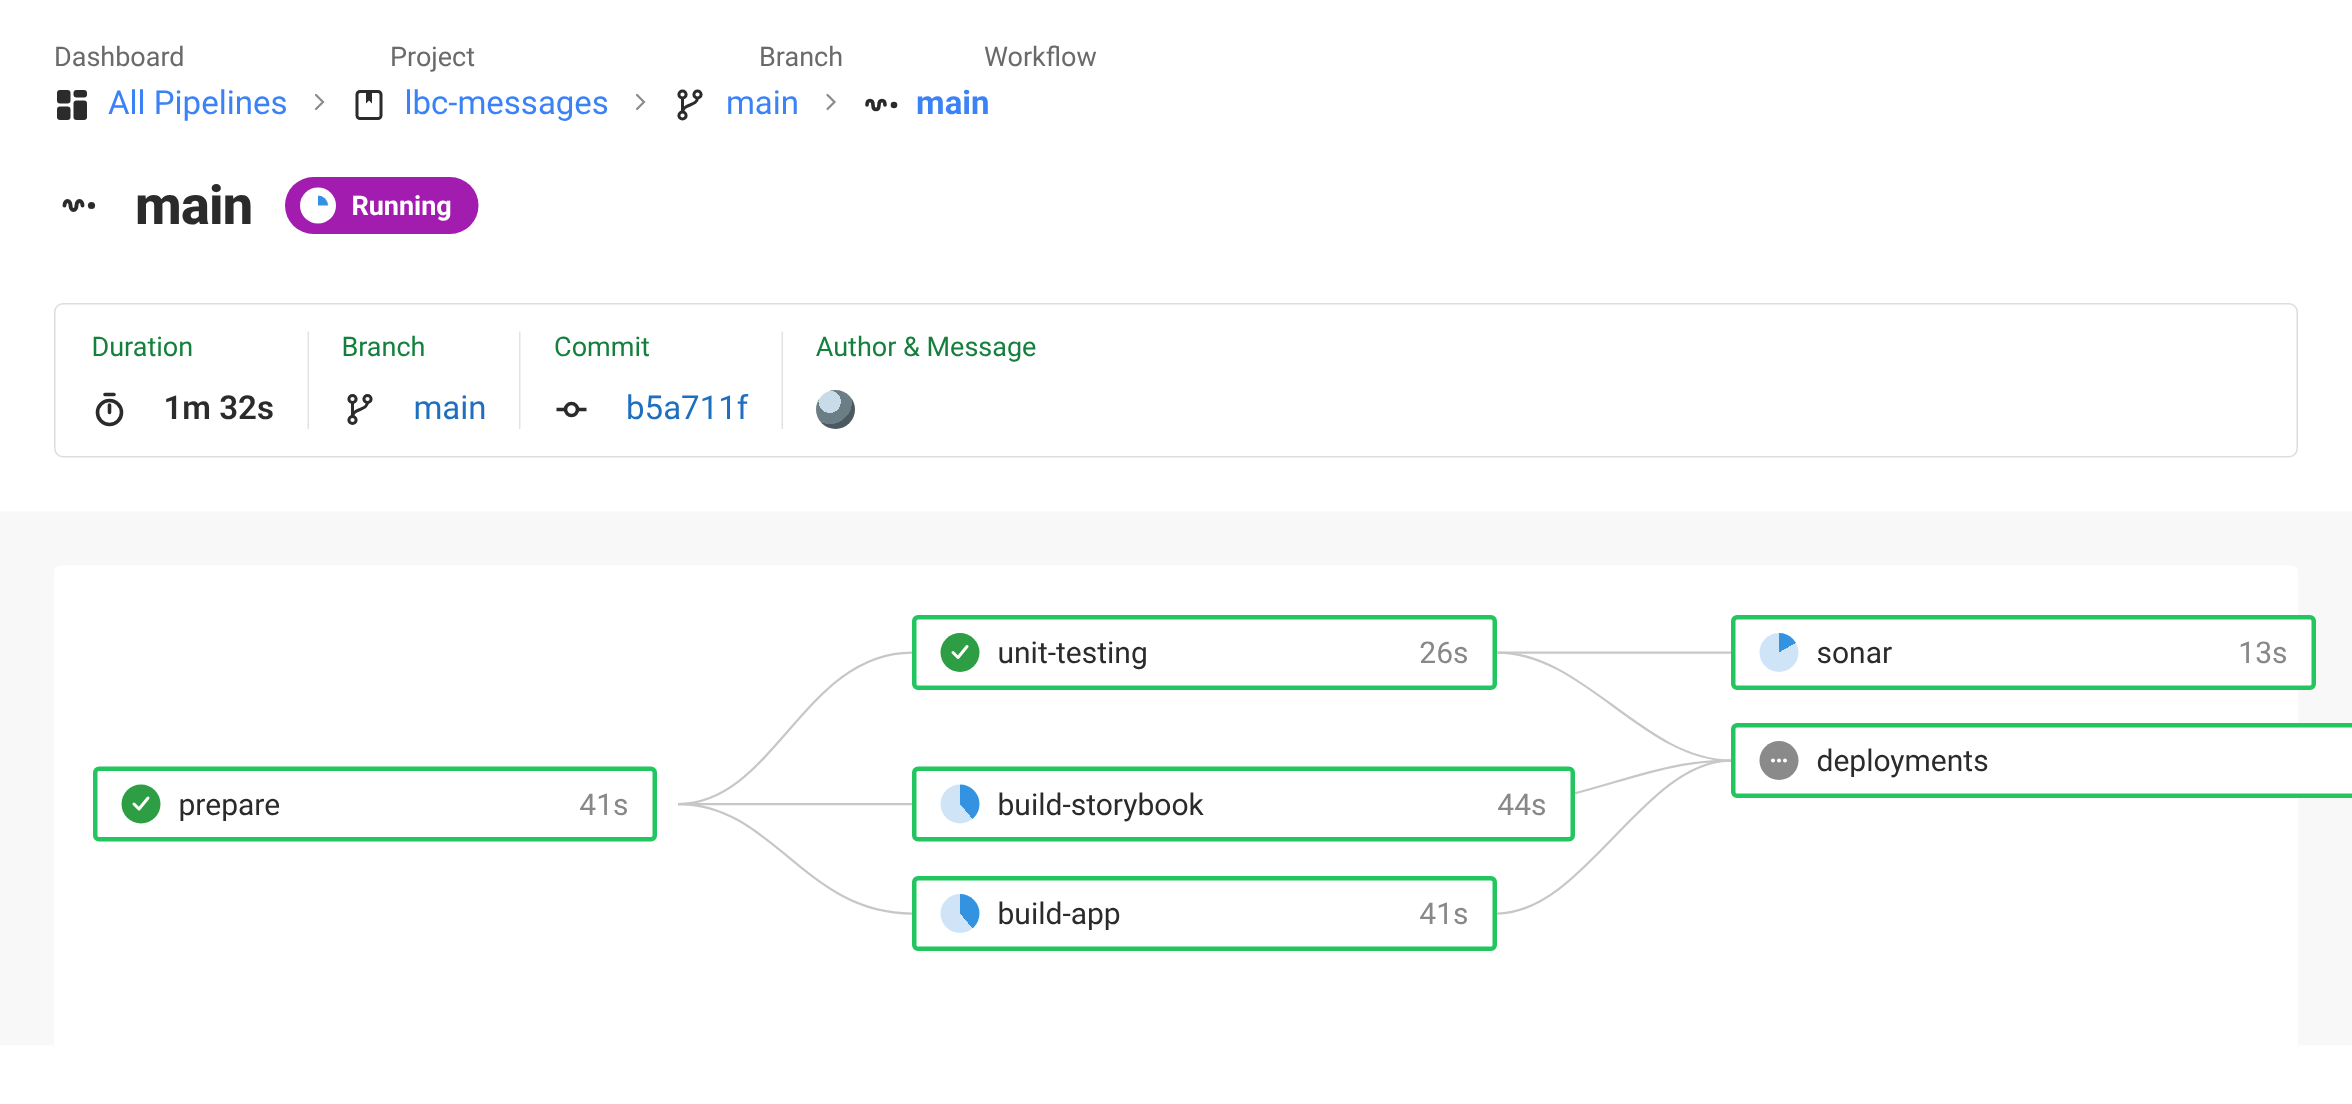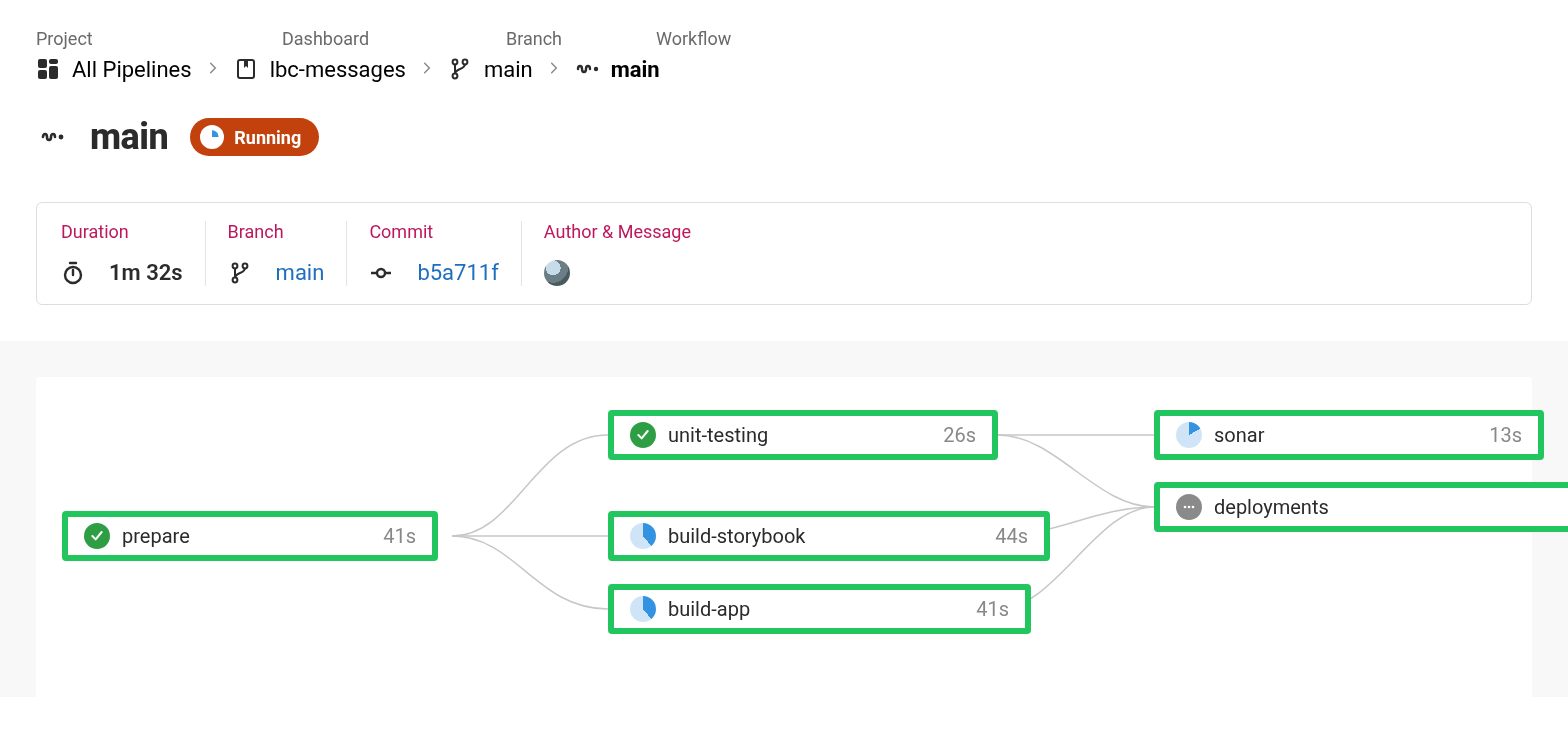--- a/index.html
+++ b/index.html
@@ -12,71 +12,71 @@
   .page { padding: 28px 36px 0 36px; }
   
   .crumb-labels { display: flex; gap: 0; margin-bottom: 8px; }
   .crumb-label { color: #6a6a6a; font-size: 18px; }
   .crumb-label.dash { width: 224px; }
   .crumb-label.proj { width: 246px; }
   .crumb-label.branch { width: 150px; }
   .crumb-label.wf { }
   
   .crumbs { display: flex; align-items: center; gap: 14px; margin-bottom: 34px; }
-  .crumb-item { display: flex; align-items: flex-start; gap: 12px; font-size: 22px; color: #000000; cursor: pointer; }
+  .crumb-item { display: flex; align-items: center; gap: 12px; font-size: 22px; color: #3b82f6; cursor: pointer; }
   .crumb-sep { color: #8a8a8a; }
   .wf-name { font-weight: 700; }
   
   .title-row { display: flex; align-items: center; gap: 22px; margin-bottom: 44px; }
   .title { font-size: 36px; font-weight: 800; letter-spacing: -0.5px; }
   .status-pill {
     display: inline-flex; align-items: center; gap: 10px;
-    background: #c2410c; color: #fff; font-weight: 700; font-size: 18px;
+    background: #a21caf; color: #fff; font-weight: 700; font-size: 18px;
     padding: 7px 18px 7px 10px; border-radius: 999px;
   }
   .pill-icon {
     width: 24px; height: 24px; border-radius: 50%; background: #fff;
     display: inline-flex; align-items: center; justify-content: center;
   }
   
   .info-panel {
     border: 1px solid #ddd; border-radius: 6px; display: flex; align-items: stretch;
     padding: 18px 24px; gap: 0;
   }
   .info-col { padding: 0 22px; }
   .info-col:first-child { padding-left: 0; }
   .info-col + .info-col { border-left: 1px solid #e3e3e3; }
-  .info-label { color: #be185d; font-size: 18px; margin-bottom: 18px; }
+  .info-label { color: #15803d; font-size: 18px; margin-bottom: 18px; }
   .info-val { display: flex; align-items: center; gap: 24px; font-size: 22px; color: #2b2b2b; }
   .info-val .link { color: #1e6fbf; cursor: pointer; }
   .avatar {
     width: 26px; height: 26px; border-radius: 50%;
     background: radial-gradient(circle at 35% 30%, #c8dbe8 0 30%, #6b7d85 30% 60%, #4a5a60 60% 100%);
     display: inline-block;
   }
   
   .canvas-wrap { background: #f8f8f8; margin-top: 36px; padding-top: 36px; }
   .canvas {
     background: #fff; margin: 0 36px; position: relative;
     height: 320px; border-top-left-radius: 4px; border-top-right-radius: 4px;
   }
   .svg-lines { position: absolute; inset: 0; width: 100%; height: 100%; pointer-events: none; }
   .svg-lines path { stroke: #c7c7c7; stroke-width: 1.5; fill: none; }
   .job {
     position: absolute;
     display: flex; align-items: center; gap: 12px;
-    border: 6px solid #22c55e; border-radius: 4px; background: #fff;
+    border: 3px solid #22c55e; border-radius: 4px; background: #fff;
     height: 50px; padding: 0 16px; font-size: 20px; cursor: pointer;
   }
   .job .name { flex: 1; }
   .job .dur { color: #888; }
   .job-prepare { left: 26px; top: 134px; width: 376px; }
   .job-unit    { left: 572px; top: 33px;  width: 390px; }
   .job-story   { left: 572px; top: 134px; width: 442px; }
-  .job-app     { left: 572px; top: 207px; width: 423px; }
+  .job-app     { left: 572px; top: 207px; width: 390px; }
   .job-sonar   { left: 1118px; top: 33px; width: 390px; }
   .job-deploy  { left: 1118px; top: 105px; width: 454px; }
   
   .st { width: 26px; height: 26px; border-radius: 50%; display: inline-flex; align-items: center; justify-content: center; flex: 0 0 auto; }
   .st-success { background: #2e9e44; color: #fff; }
   .st-running {
     background: conic-gradient(#3493e1 0 140deg, #cfe5f7 140deg 360deg);
     position: relative;
   }
   .st-running::after { content: ""; position: absolute; inset: 20%; background: #fff; border-radius: 50%; display:none; }
@@ -87,22 +87,22 @@
   .st svg { width: 16px; height: 16px; }
   
   .ic { width: 24px; height: 24px; display: inline-flex; align-items: center; justify-content: center; }
   .ic svg { width: 24px; height: 24px; }
 </style>
 </head>
 <body>
 
 <div class="page">
   <div class="crumb-labels">
+    <div class="crumb-label dash">Dashboard</div>
     <div class="crumb-label proj">Project</div>
-    <div class="crumb-label dash">Dashboard</div>
     <div class="crumb-label branch">Branch</div>
     <div class="crumb-label wf">Workflow</div>
   </div>
 
   <div class="crumbs">
     <div class="crumb-item">
       <span class="ic">
         <svg viewBox="0 0 24 24">
             <rect x="2" y="2" width="9" height="9" rx="2" fill="#2b2b2b"></rect>
             <rect x="13" y="2" width="9" height="5" rx="2" fill="#2b2b2b"></rect>

